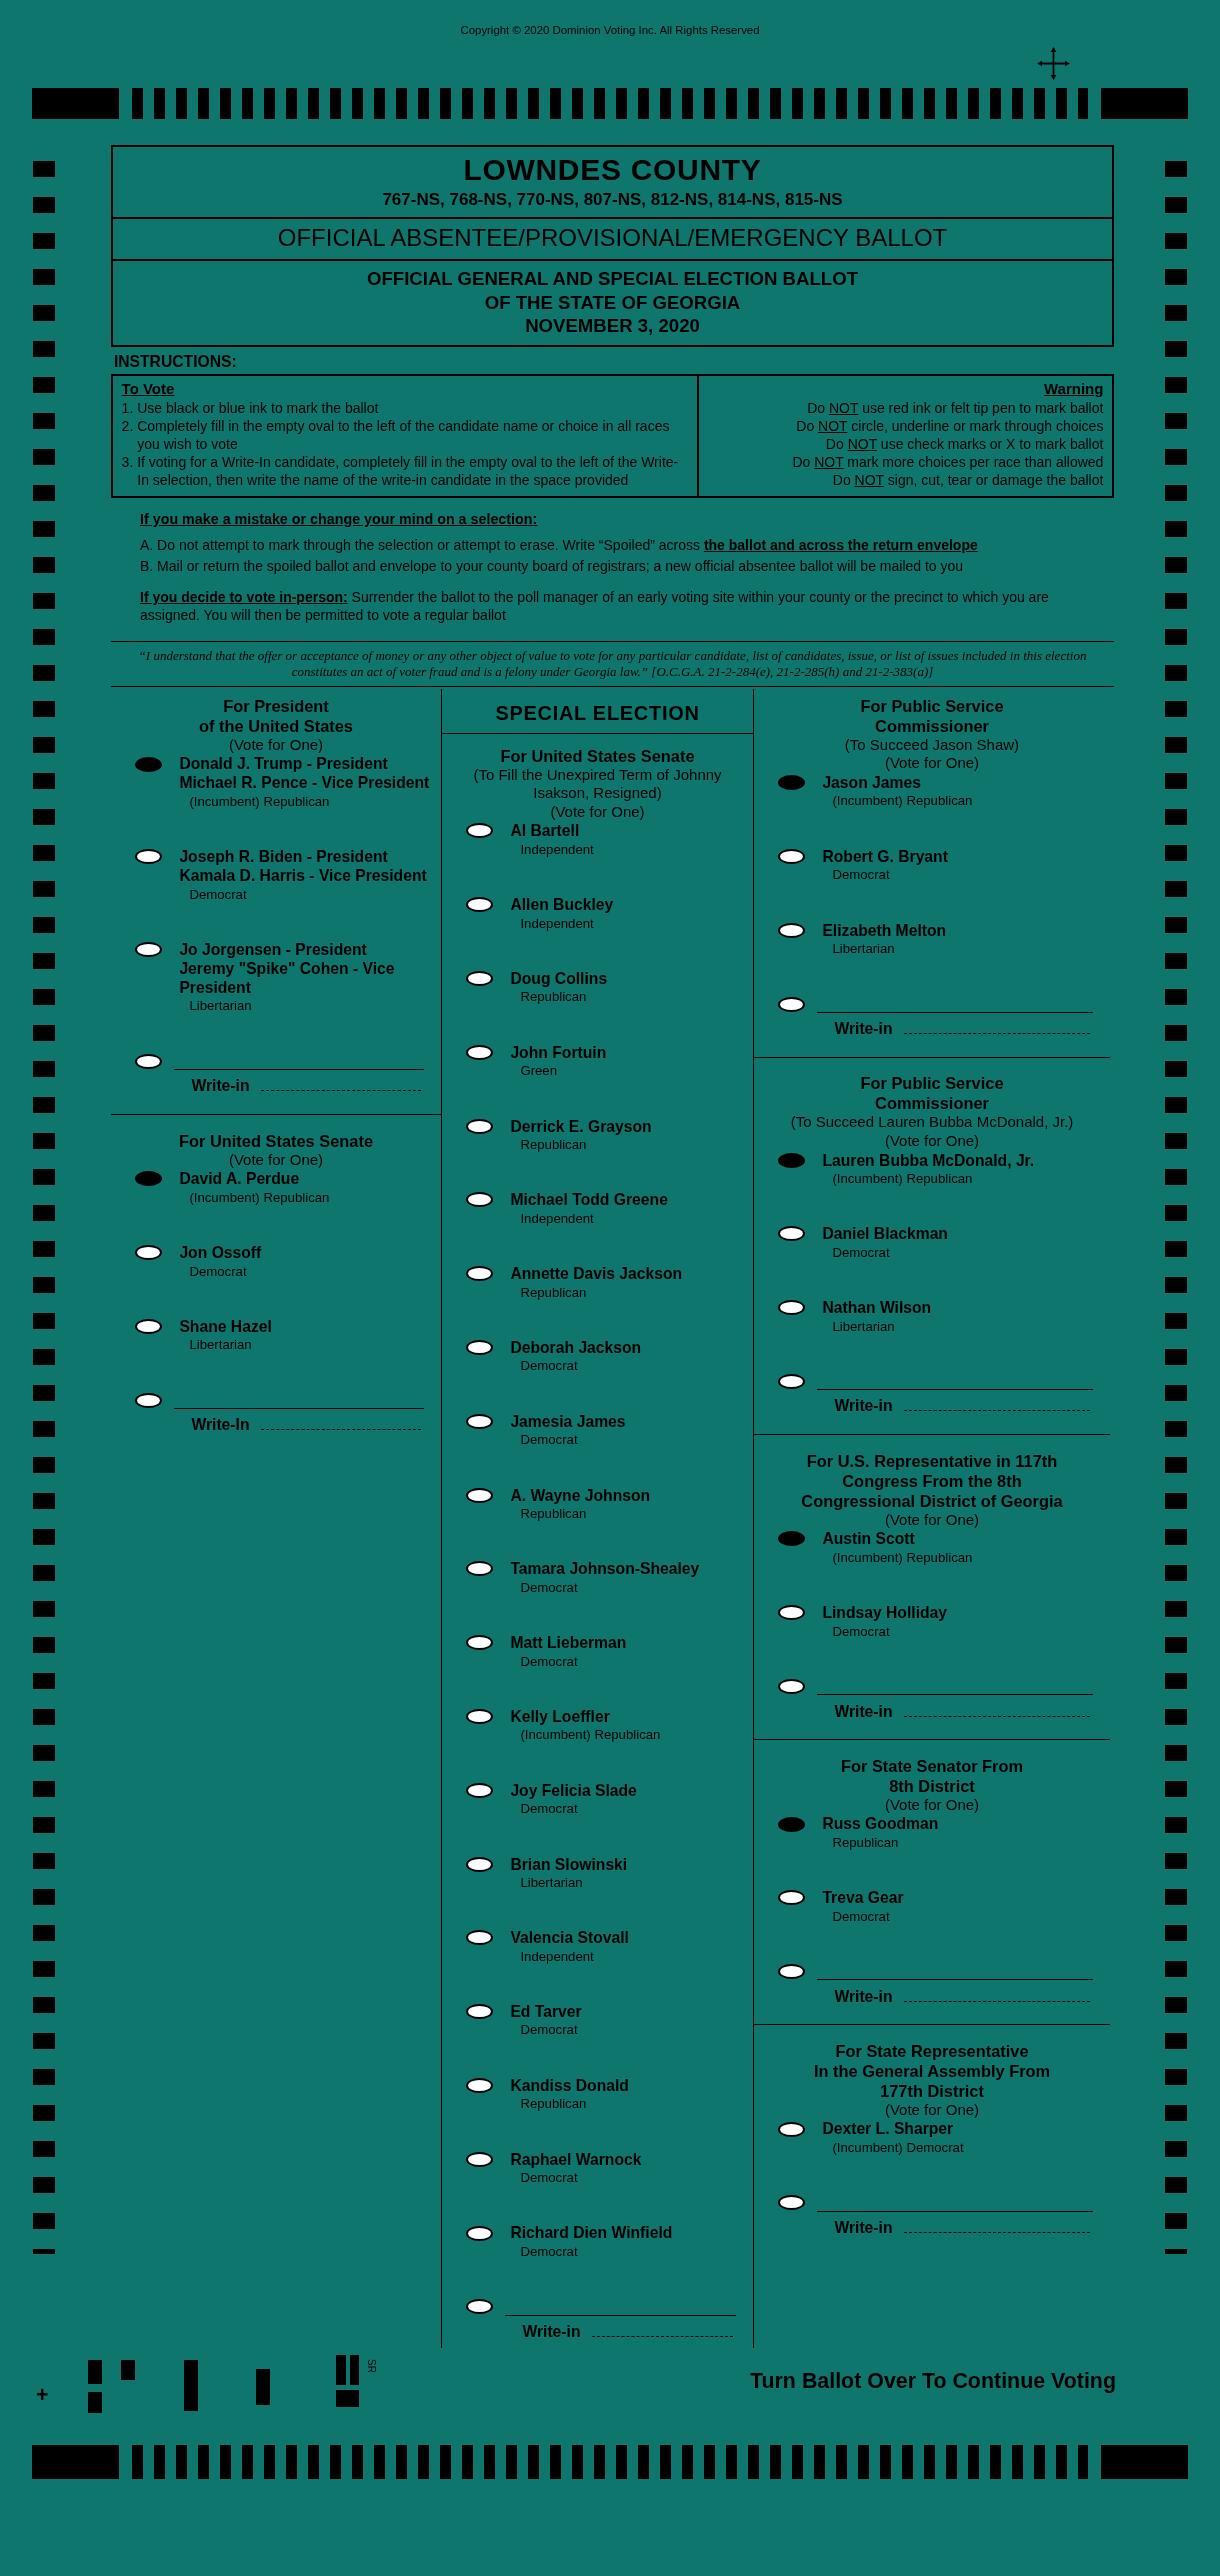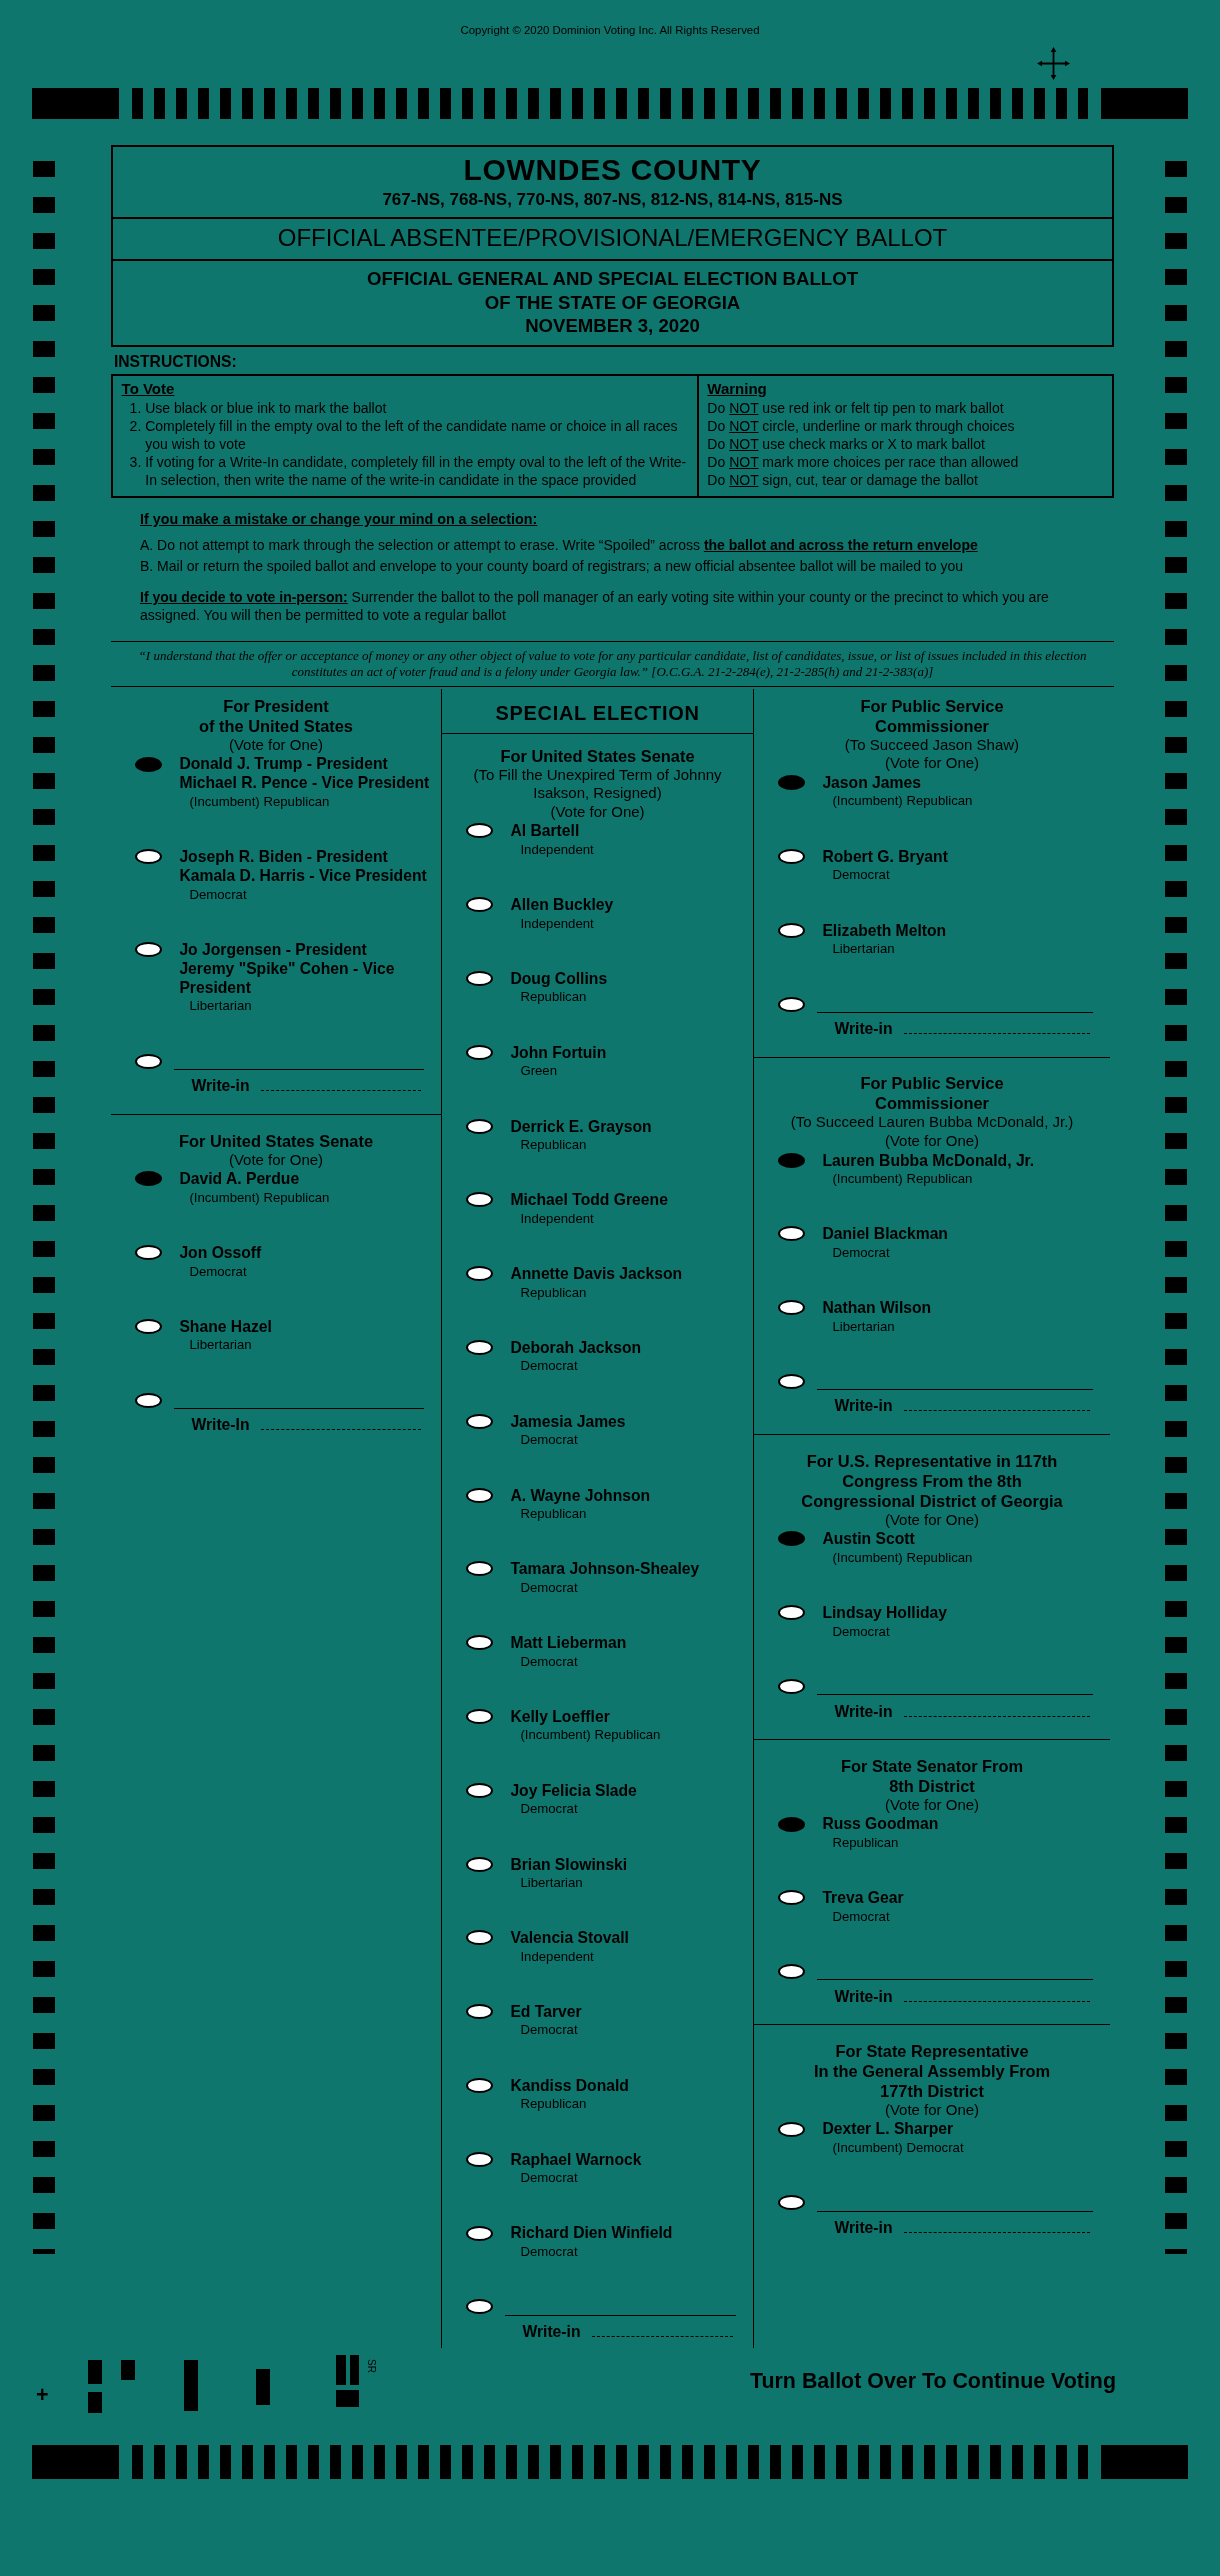--- a/index.html
+++ b/index.html
@@ -39,23 +39,23 @@
   .hsec:last-child { border-bottom:none; }
   .county { font-size:30px; font-weight:bold; letter-spacing:0.7px; }
   .precincts { font-size:17px; font-weight:bold; margin-top:2.9px; }
   .ballot-title { font-size:24px; font-weight:normal; }
   .elect-line { font-size:18.6px; font-weight:bold; line-height:23.6px; }
 
   .instr-label { font-size:15.7px; font-weight:bold; margin:5.7px 0 2.9px 2.9px; }
   .instr-boxes { display:flex; align-items:stretch; }
   .ibox { border:2.1px solid #000; padding:4.3px 8.6px 7.1px; font-size:14px; line-height:18px; }
   .ibox.tovote { width:58.5%; border-right-width:0.7px; }
-  .ibox.warning { width:41.5%; border-left-width:1.4px; }
+  .ibox.warning { width:41.5%; border-left-width:1.4px;text-align:right; }
   .ibox-title { font-weight:bold; text-decoration:underline; font-size:15px; margin-bottom:1.4px; }
-  .ivitem { padding-left:15.7px; text-indent:-15.7px;margin-left:8px; }
+  .ivitem { padding-left:15.7px; text-indent:-15.7px; }
 
   .mistake { padding:11.4px 7.1px 7.1px 29px; font-size:14px; line-height:18px; }
   .mistake-title { font-size:14.3px; margin-bottom:8.6px; }
   .mistake p { margin-bottom:2.9px; }
   .mistake .gap { height:10px; }
 
   .legal { border-top:1.4px solid #000; border-bottom:1.4px solid #000; margin-top:7.1px;
     padding:5.7px 21.4px; text-align:center; font-style:italic; font-size:13px; line-height:16.4px;
     font-family:"Liberation Serif", serif; }
 

